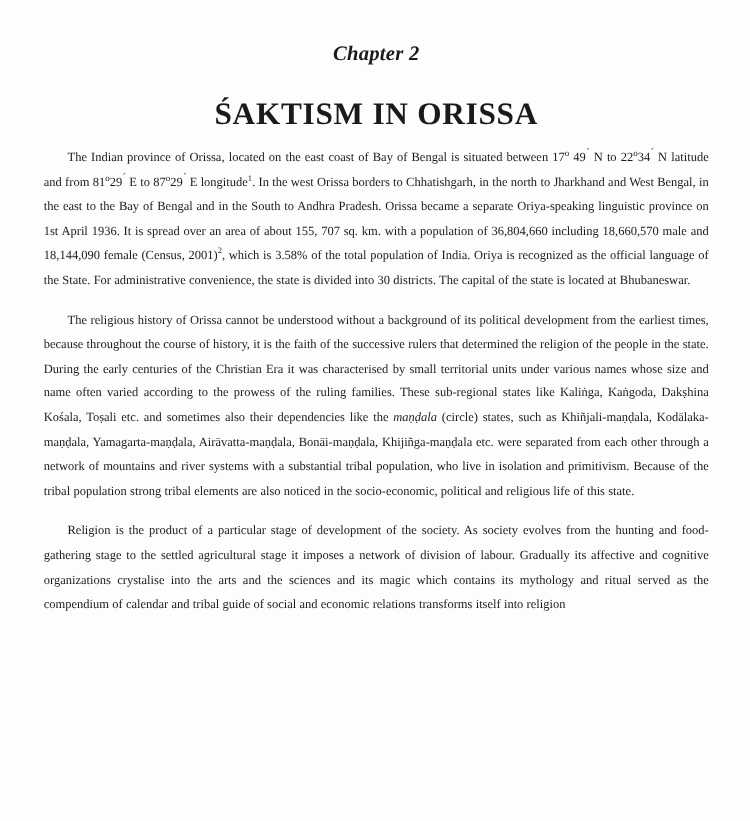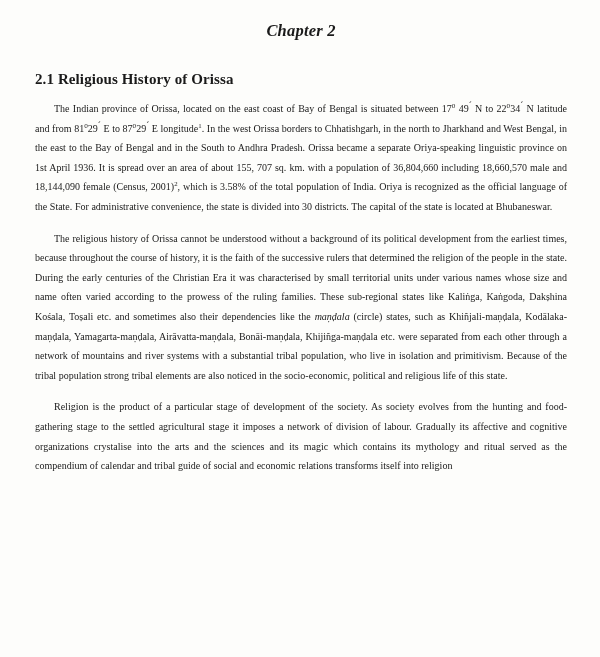--- a/index.html
+++ b/index.html
@@ -21,21 +21,21 @@
     background: #fdfdfb;
     box-sizing: border-box;
     padding: 0 33px 0 35px;
   }
   .chapter-label {
     text-align: center;
     font-style: italic;
     font-weight: bold;
     font-size: 16.5px;
     letter-spacing: 0.2px;
-    margin: 0;
+    margin: 12px;
     padding-top: 21px;
   }
   .chapter-title {
     text-align: center;
     font-weight: bold;
     font-size: 25px;
     letter-spacing: 0.6px;
     margin: 0;
     padding-top: 13px;
   }
@@ -78,22 +78,22 @@
   i {
   }
 </style>
 </head>
 <body>
 
 <div class="page">
 
   <div class="chapter-label">Chapter 2</div>
 
+  <h1 class="chapter-title">ŚAKTISM IN ORISSA</h1>
 
-  <h2 class="section-heading">2.1 Religious History of Orissa</h2>
 
   <p class="para"><span>The Indian province of Orissa, located on the east coast of Bay of Bengal is situated between 17</span><span class="deg">o</span><span> 49</span><span class="prime">´</span><span> N to 22</span><span class="deg">o</span><span>34</span><span class="prime">´</span><span> N latitude and from 81</span><span class="deg">o</span><span>29</span><span class="prime">´</span><span> E to 87</span><span class="deg">o</span><span>29</span><span class="prime">´</span><span> E longitude</span><sup>1</sup><span>. In the west Orissa borders to Chhatishgarh, in the north to Jharkhand and West Bengal, in the east to the Bay of Bengal and in the South to Andhra Pradesh. Orissa became a separate Oriya-speaking linguistic province on 1st April 1936. It is spread over an area of about 155, 707 sq. km. with a population of 36,804,660 including 18,660,570 male and 18,144,090 female (Census, 2001)</span><sup>2</sup><span>, which is 3.58% of the total population of India. Oriya is recognized as the official language of the State. For administrative convenience, the state is divided into 30 districts. The capital of the state is located at Bhubaneswar.</span></p>
 
   <p class="para tight"><span>The religious history of Orissa cannot be understood without a background of its political development from the earliest times, because throughout the course of history, it is the faith of the successive rulers that determined the religion of the people in the state. During the early centuries of the Christian Era it was characterised by small territorial units under various names whose size and name often varied according to the prowess of the ruling families. These sub-regional states like Kaliṅga, Kaṅgoda, Dakṣhina Kośala, Toṣali etc. and sometimes also their dependencies like the </span><i>maṇḍala</i><span> (circle) states, such as Khiñjali-maṇḍala, Kodālaka-maṇḍala, Yamagarta-maṇḍala, Airāvatta-maṇḍala, Bonāi-maṇḍala, Khijiñga-maṇḍala etc. were separated from each other through a network of mountains and river systems with a substantial tribal population, who live in isolation and primitivism. Because of the tribal population strong tribal elements are also noticed in the socio-economic, political and religious life of this state.</span></p>
 
   <p class="para tight"><span>Religion is the product of a particular stage of development of the society. As society evolves from the hunting and food-gathering stage to the settled agricultural stage it imposes a network of division of labour. Gradually its affective and cognitive organizations crystalise into the arts and the sciences and its magic which contains its mythology and ritual served as the compendium of calendar and tribal guide of social and economic relations transforms itself into religion</span></p>
 
 </div>
 
 </body></html>

